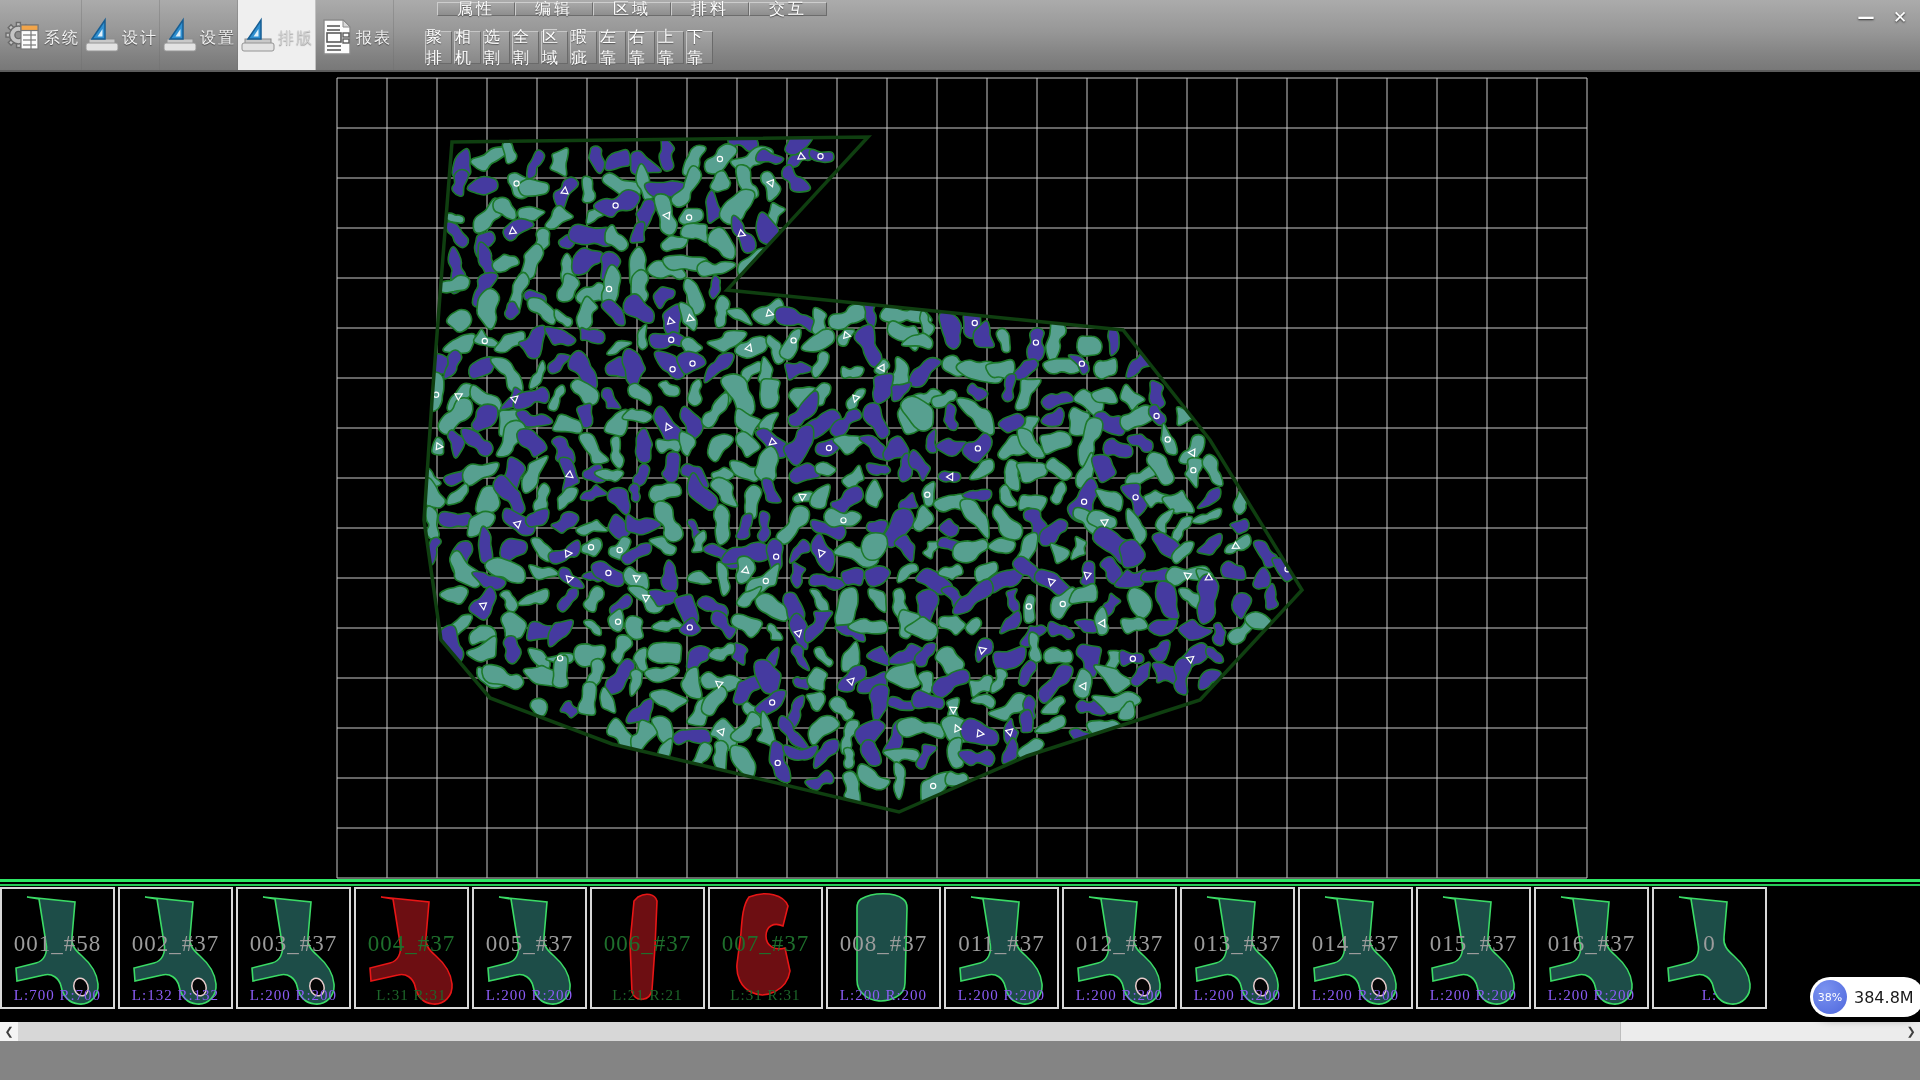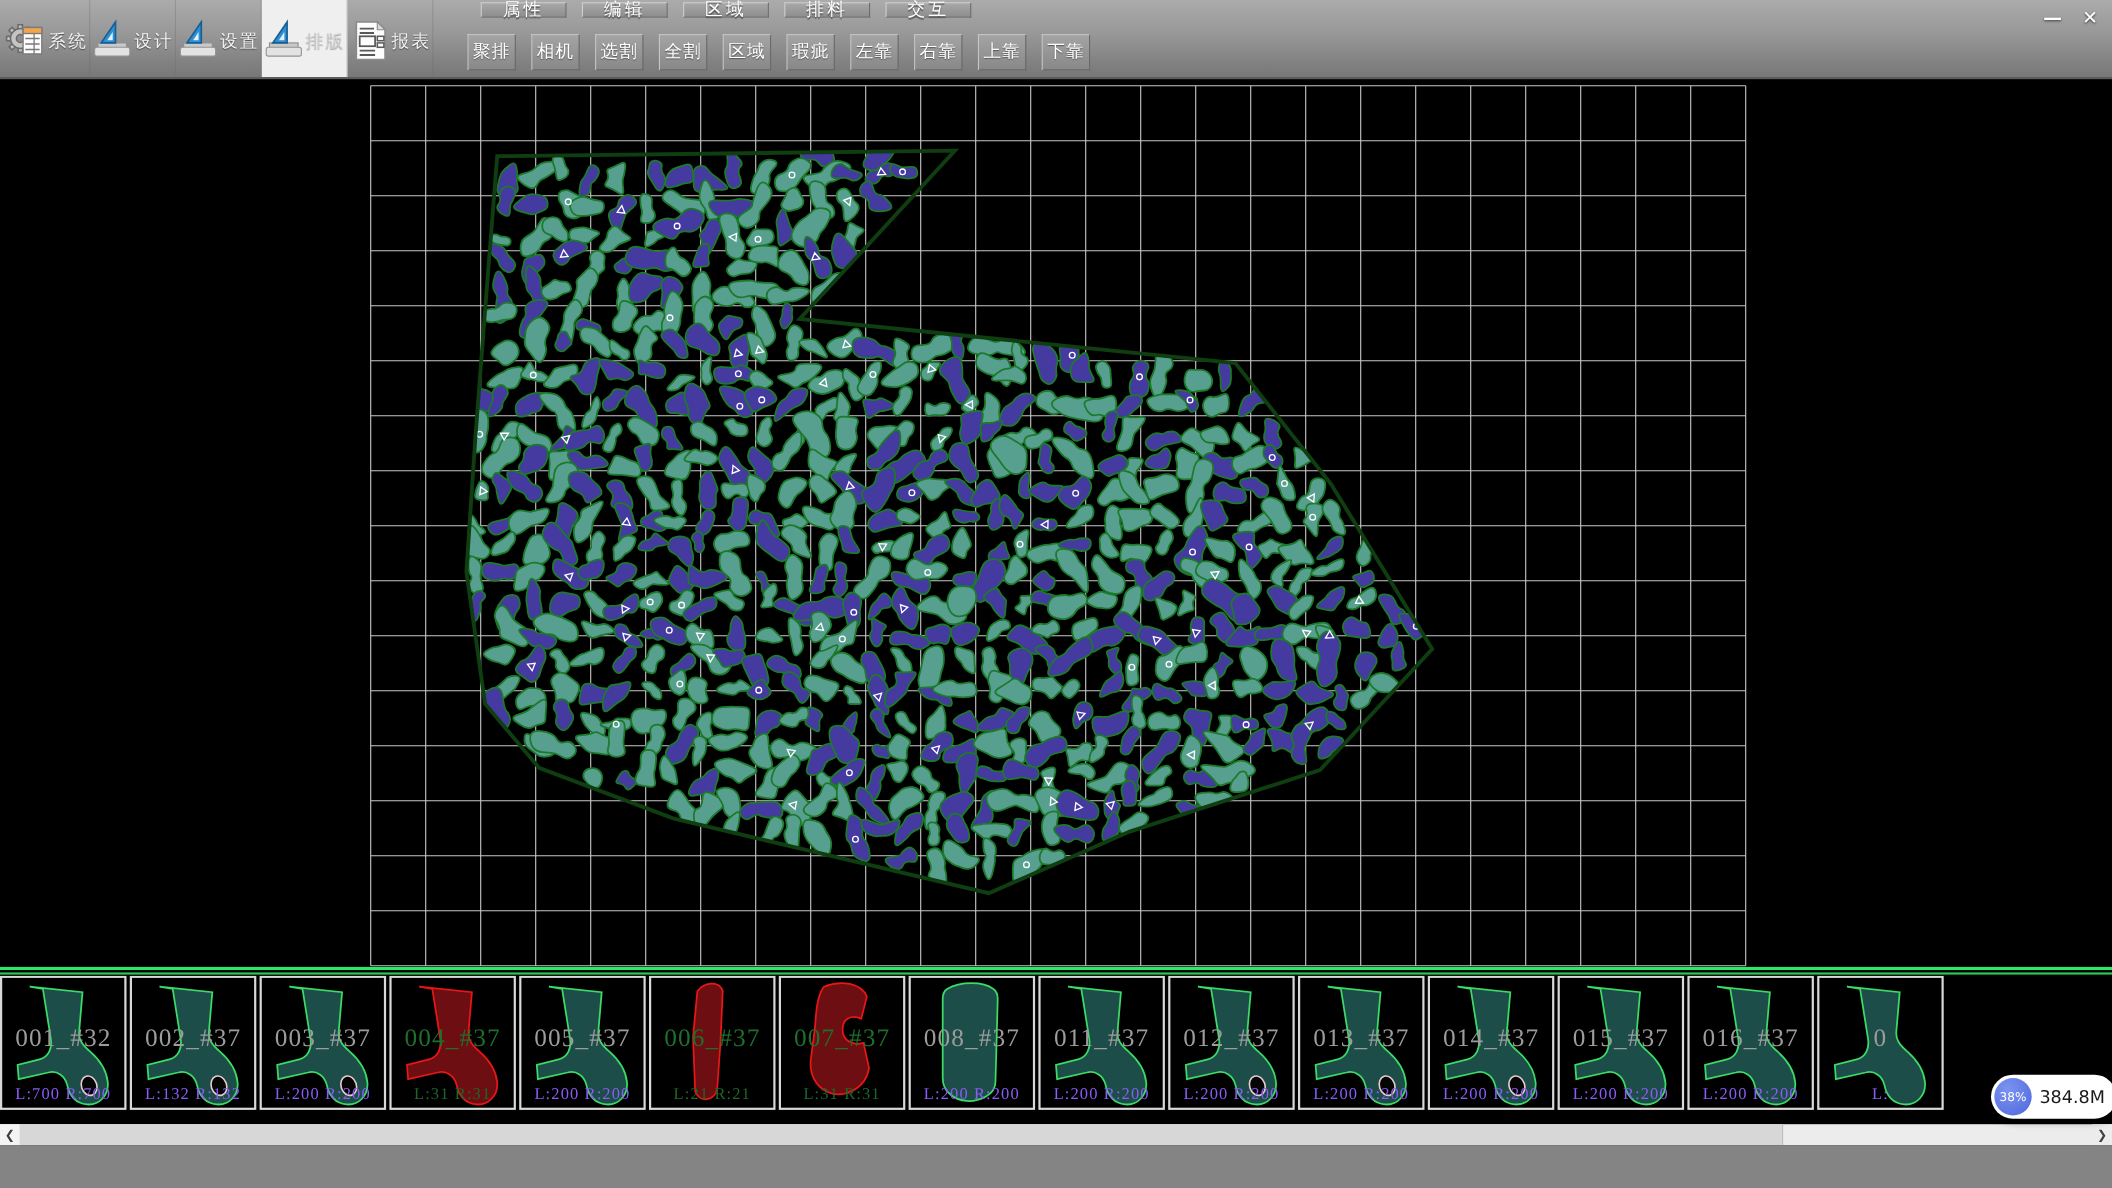--- a/index.html
+++ b/index.html
@@ -22,28 +22,28 @@
   }
   .main-btn.active{background:#efefef;}
   .main-btn .ico{width:40px;height:40px;}
   .main-btn .lbl{
     font-size:16px;color:#f3f3f3;margin-top:2px;letter-spacing:2px;
     text-shadow:0 1px 1px #4a4a4a;
   }
   .main-btn.active .lbl{color:#cfcfcf;text-shadow:0 1px 1px #9a9a9a;}
   .tabs{position:absolute;left:437px;top:2px;height:26px;display:flex;}
   .tab{
-    width:78px;height:14px;margin-right:14px;display:flex;align-items:center;justify-content:center;
+    width:78px;height:14px;margin-right:0;display:flex;align-items:center;justify-content:center;
     background:linear-gradient(180deg,#a8a8a8,#8e8e8e);
     border:1px solid;border-color:#cdcdcd #6c6c6c #6c6c6c #cdcdcd;
     color:#fff;font-size:16px;letter-spacing:3px;text-shadow:0 1px 1px #555;box-sizing:border-box;
   }
   .ribbon{position:absolute;left:425px;top:31px;height:33px;display:flex;}
   .rbtn{
-    width:44px;height:33px;margin-right:14px;display:flex;align-items:center;justify-content:center;
+    width:27px;height:33px;margin-right:2px;display:flex;align-items:center;justify-content:center;
     background:linear-gradient(180deg,#a4a4a4,#888);
     border:1px solid;border-color:#c6c6c6 #6a6a6a #6a6a6a #c6c6c6;
     color:#fff;font-size:16px;letter-spacing:1px;text-shadow:0 1px 1px #555;box-sizing:border-box;
   }
   .win-controls{position:absolute;right:6px;top:5px;display:flex;gap:6px;}
   .win-btn{
     width:28px;height:24px;display:flex;align-items:center;justify-content:center;
     color:#fff;font-size:17px;font-weight:bold;font-family:"DejaVu Sans",sans-serif;
     text-shadow:0 1px 2px #333;cursor:default;
   }
@@ -936,21 +936,21 @@
 <div class="strip">
   <div class="green-line-1"></div>
   <div class="green-gap"></div>
   <div class="green-line-2"></div>
   <div class="cells" id="cells">
       <div class="cell teal">
         <svg viewBox="0 0 111 118">
           <path d="M25,8 L73,13 L70,48 C69,56 73,61 80,67 C88,74 95,84 96,95 C97,107 88,116 77,115 C67,114 61,107 59,97 C57,89 50,84 42,86 L15,92 L14,79 L34,74 C42,72 46,64 44,54 L37,10 Z" fill="#1d4d48" stroke="#3bdb66" stroke-width="1.6"></path>
           <ellipse cx="79" cy="98" rx="7" ry="9" transform="rotate(-18 79 98)" fill="#050505" stroke="#e6cccc" stroke-width="1.5"></ellipse>
         </svg>
-    <div class="big-label">001_#32</div>
+    <div class="big-label">001_#58</div>
     <div class="lr-label">L:700 R:700</div>
       </div>
       <div class="cell teal">
         <svg viewBox="0 0 111 118">
           <path d="M25,8 L73,13 L70,48 C69,56 73,61 80,67 C88,74 95,84 96,95 C97,107 88,116 77,115 C67,114 61,107 59,97 C57,89 50,84 42,86 L15,92 L14,79 L34,74 C42,72 46,64 44,54 L37,10 Z" fill="#1d4d48" stroke="#3bdb66" stroke-width="1.6"></path>
           <ellipse cx="79" cy="98" rx="7" ry="9" transform="rotate(-18 79 98)" fill="#050505" stroke="#e6cccc" stroke-width="1.5"></ellipse>
         </svg>
     <div class="big-label">002_#37</div>
     <div class="lr-label">L:132 R:132</div>
       </div>

